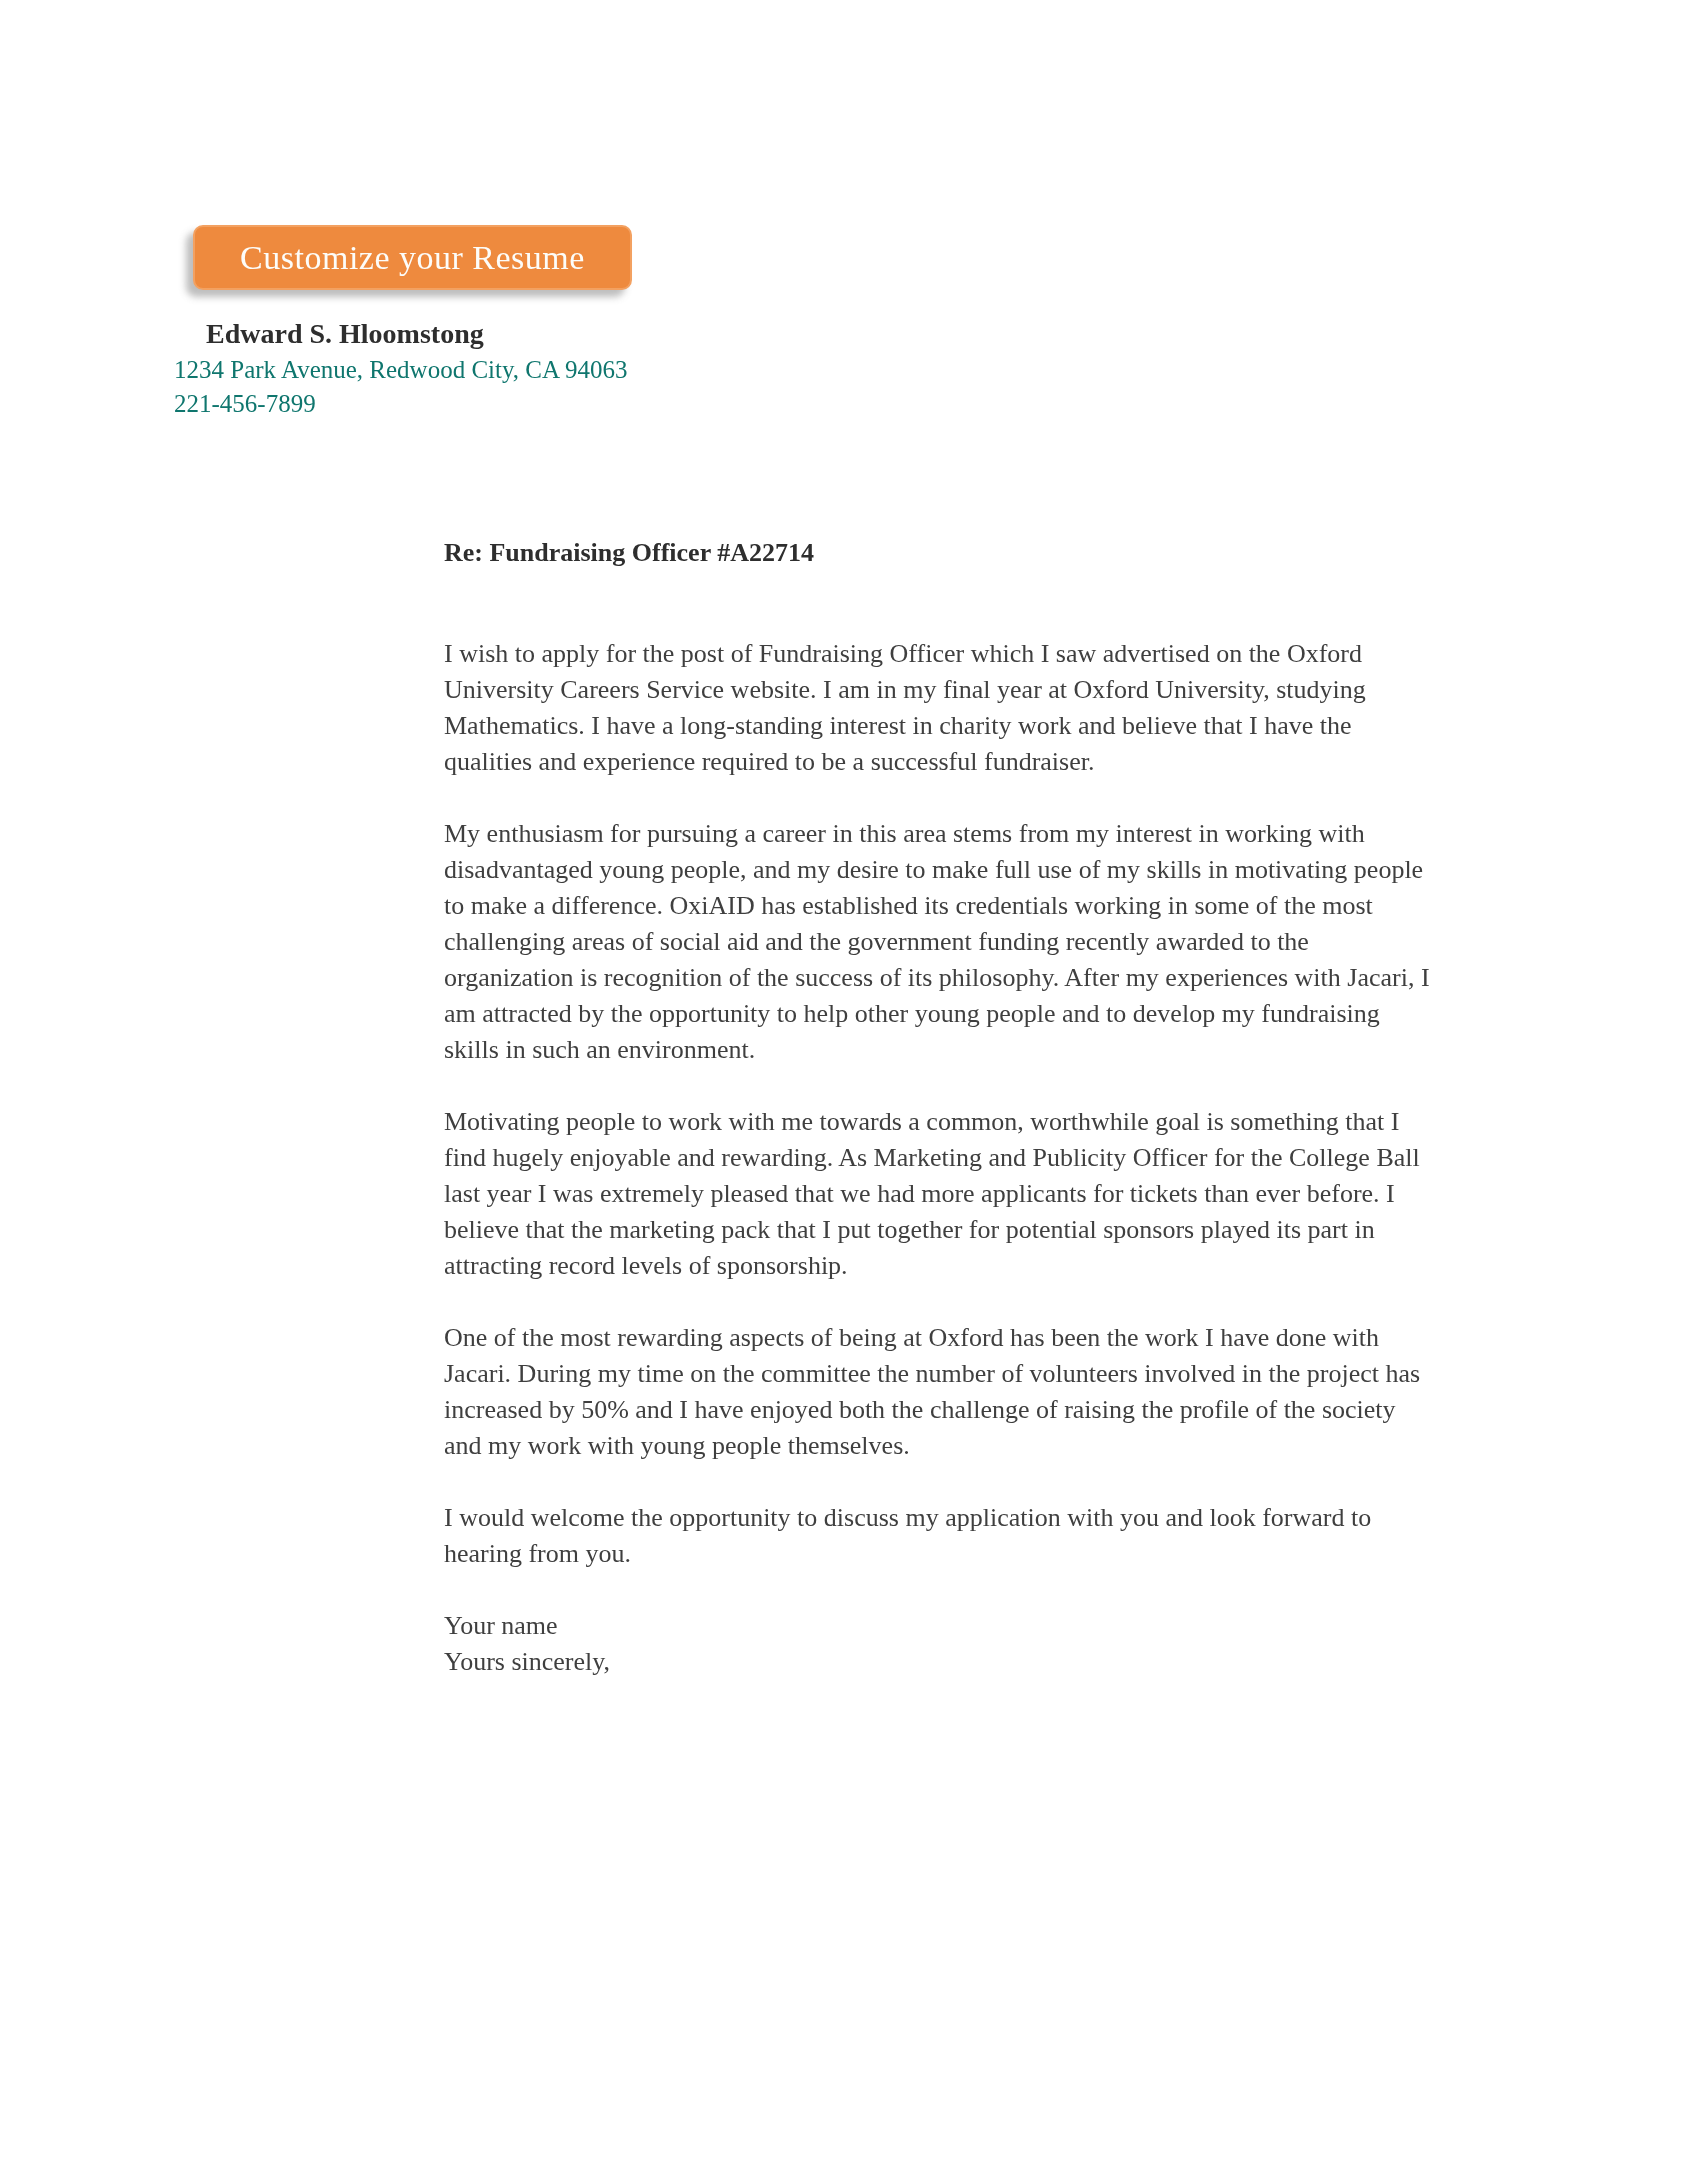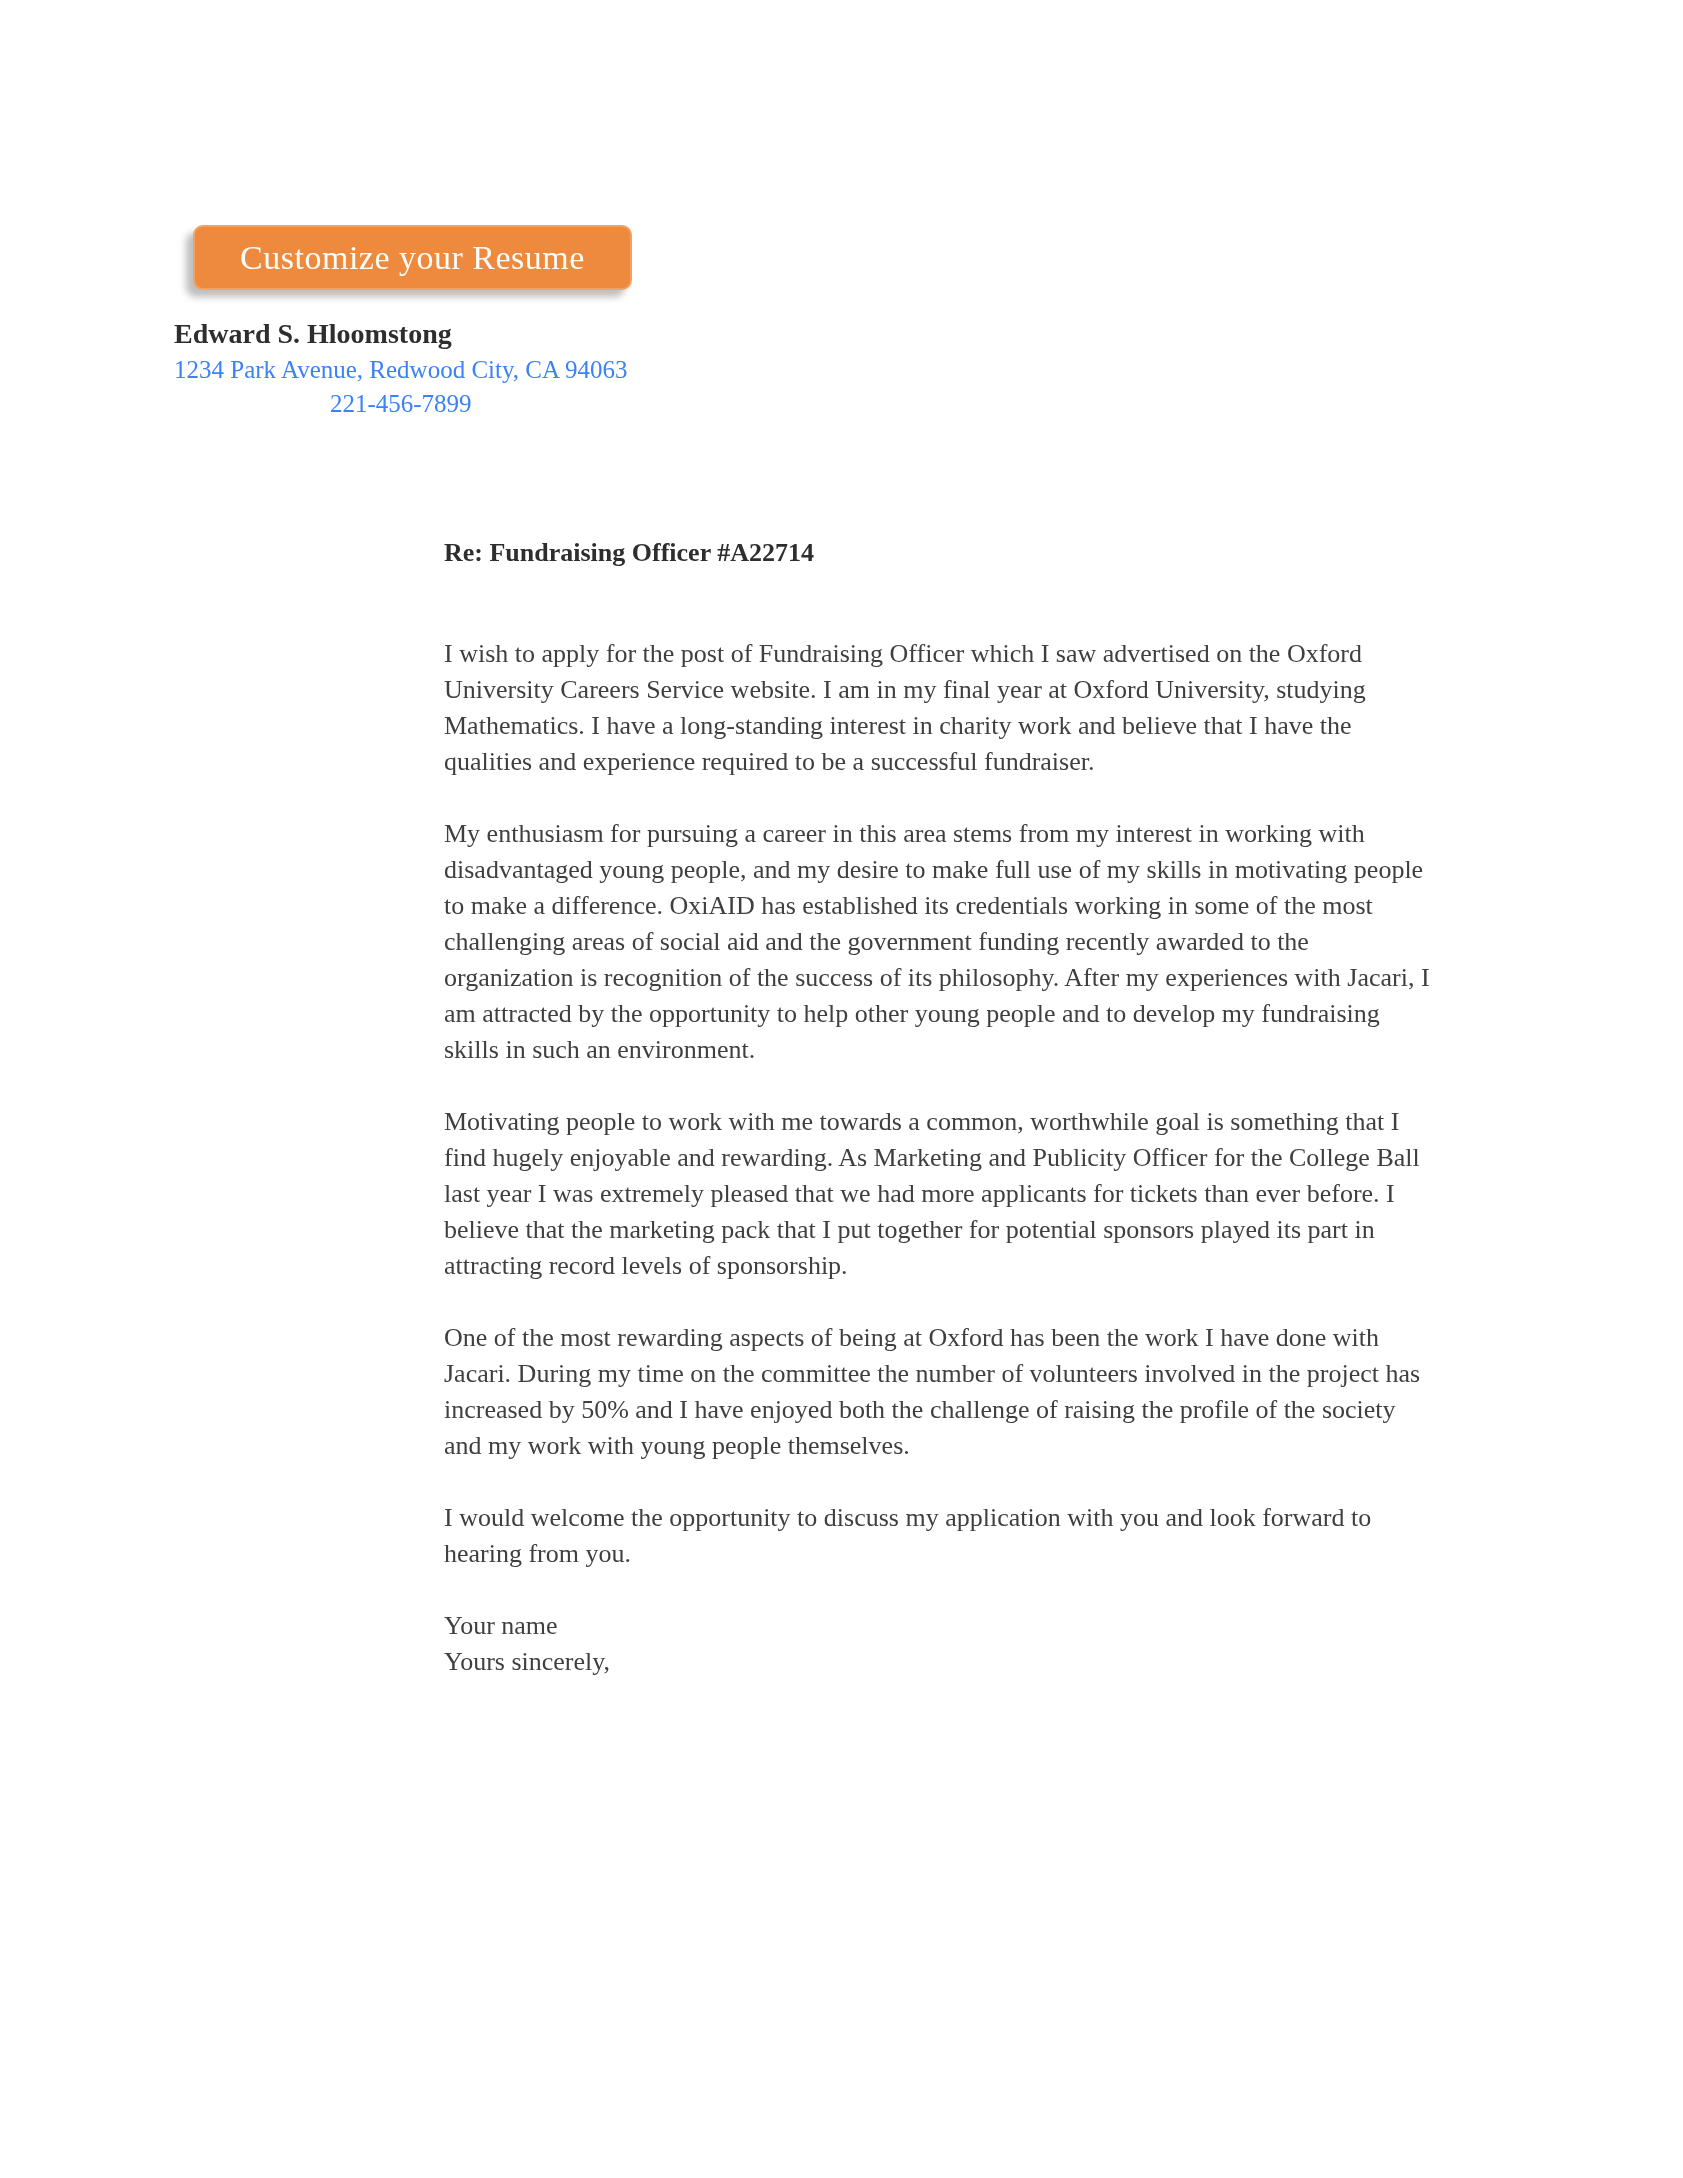--- a/index.html
+++ b/index.html
@@ -42,26 +42,26 @@
     position: absolute;
     left: 174px;
     top: 315px;
     color: #3f3f3f;
   }
   .contact-name {
     font-weight: bold;
     font-size: 28px;
     line-height: 38px;
     color: #2e2e2e;
+    margin-left: 32px;
   }
   .contact-line {
     font-size: 25px;
     line-height: 34px;
-    color: #3b82f6;
-    text-align: center;
+    color: #0f766e;
   }
 
   
   .letter {
     position: absolute;
     left: 444px;
     top: 535px;
     width: 1010px;
     color: #3f3f3f;
     font-size: 26px;

